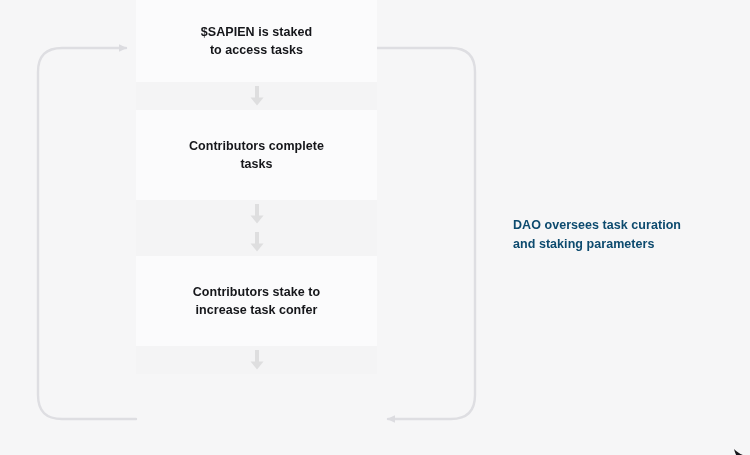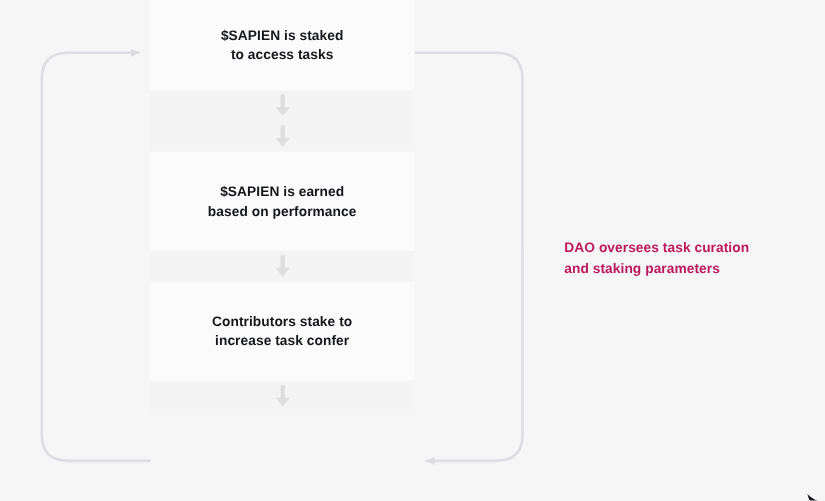--- a/index.html
+++ b/index.html
@@ -78,21 +78,21 @@
     width: 16px;
     height: 22px;
   }
 
   
   #dao-note {
     position: absolute;
     left: 513px;
     top: 216px;
     width: 210px;
-    color: #be185d;
+    color: #0c4a6e;
     font-size: 12.5px;
     font-weight: bold;
     line-height: 1.5;
     letter-spacing: 0.05px;
     white-space: pre-line;
   }
 
   
   #corner-logo {
     position: absolute;
@@ -130,32 +130,32 @@
 to access tasks</div>
     </div>
 
     <div class="flow-gap">
       <svg class="arrow-down" viewBox="0 0 16 22">
         <path d="M8,1 L8,14" stroke="#dededf" stroke-width="4" stroke-linecap="butt"></path>
         <path d="M1.5,12.5 L8,20.5 L14.5,12.5 Z" fill="#dededf"></path>
       </svg>
     </div>
 
+    <div class="flow-step">
+      <div class="step-text">Contributors complete
+tasks</div>
+    </div>
 
     <div class="flow-gap">
       <svg class="arrow-down" viewBox="0 0 16 22">
         <path d="M8,1 L8,14" stroke="#dededf" stroke-width="4" stroke-linecap="butt"></path>
         <path d="M1.5,12.5 L8,20.5 L14.5,12.5 Z" fill="#dededf"></path>
       </svg>
     </div>
 
-    <div class="flow-step">
-      <div class="step-text">$SAPIEN is earned
-based on performance</div>
-    </div>
 
     <div class="flow-gap">
       <svg class="arrow-down" viewBox="0 0 16 22">
         <path d="M8,1 L8,14" stroke="#dededf" stroke-width="4" stroke-linecap="butt"></path>
         <path d="M1.5,12.5 L8,20.5 L14.5,12.5 Z" fill="#dededf"></path>
       </svg>
     </div>
 
     <div class="flow-step">
       <div class="step-text">Contributors stake to

